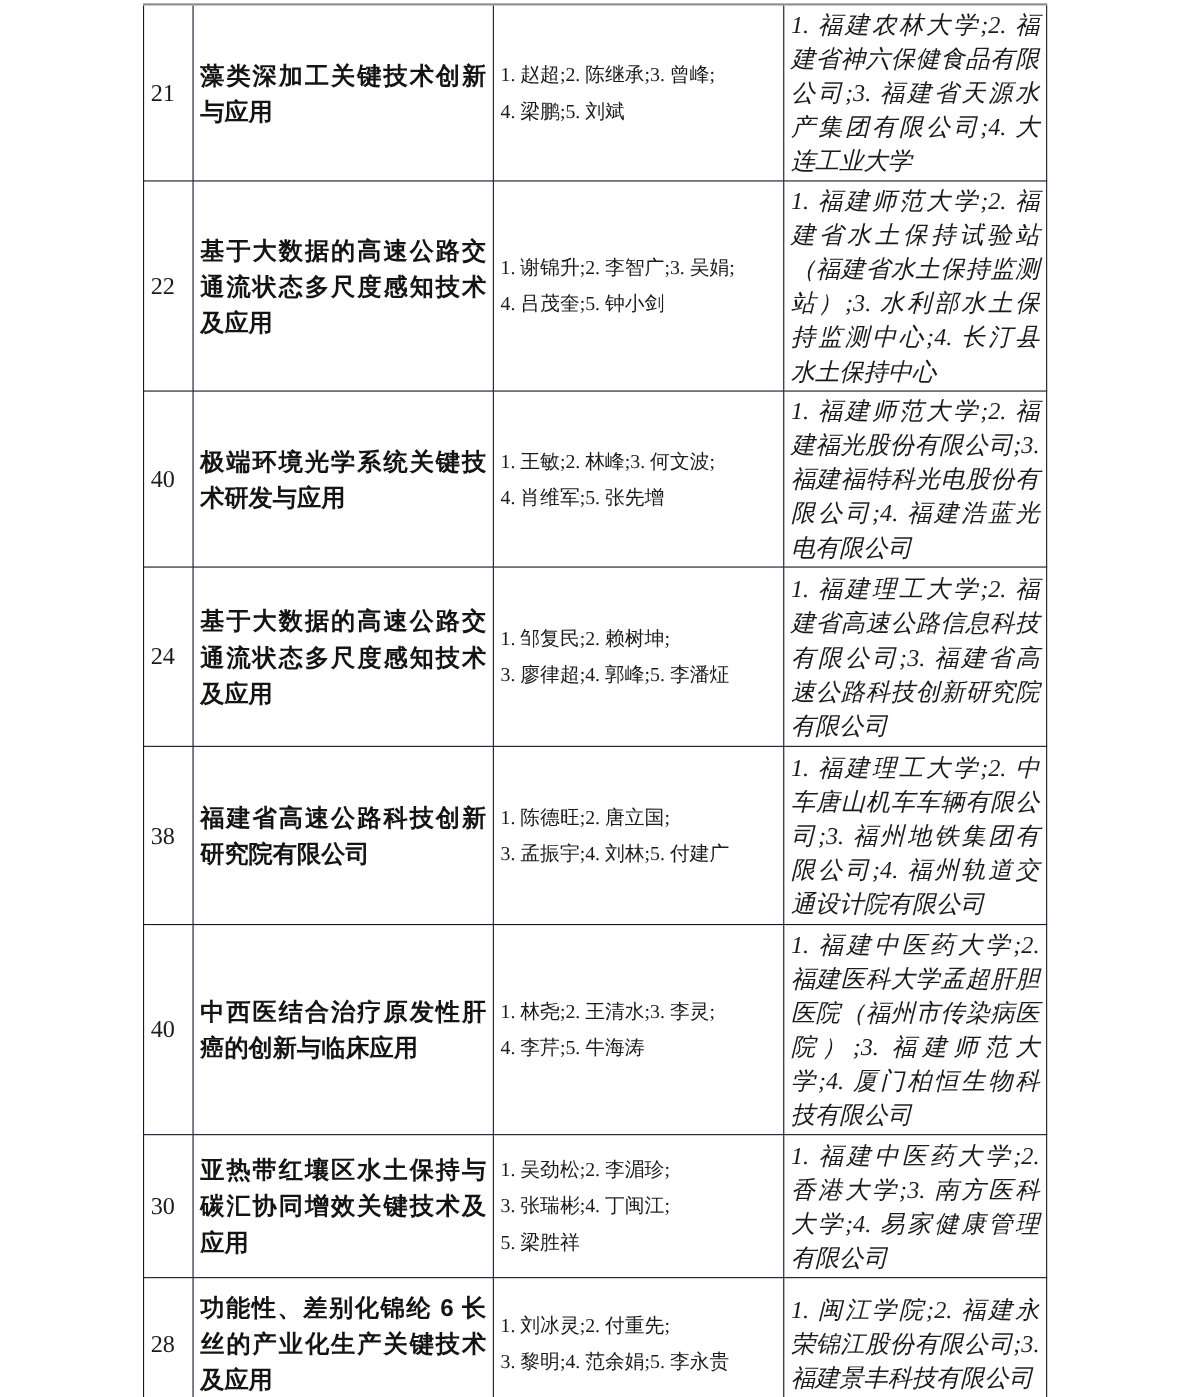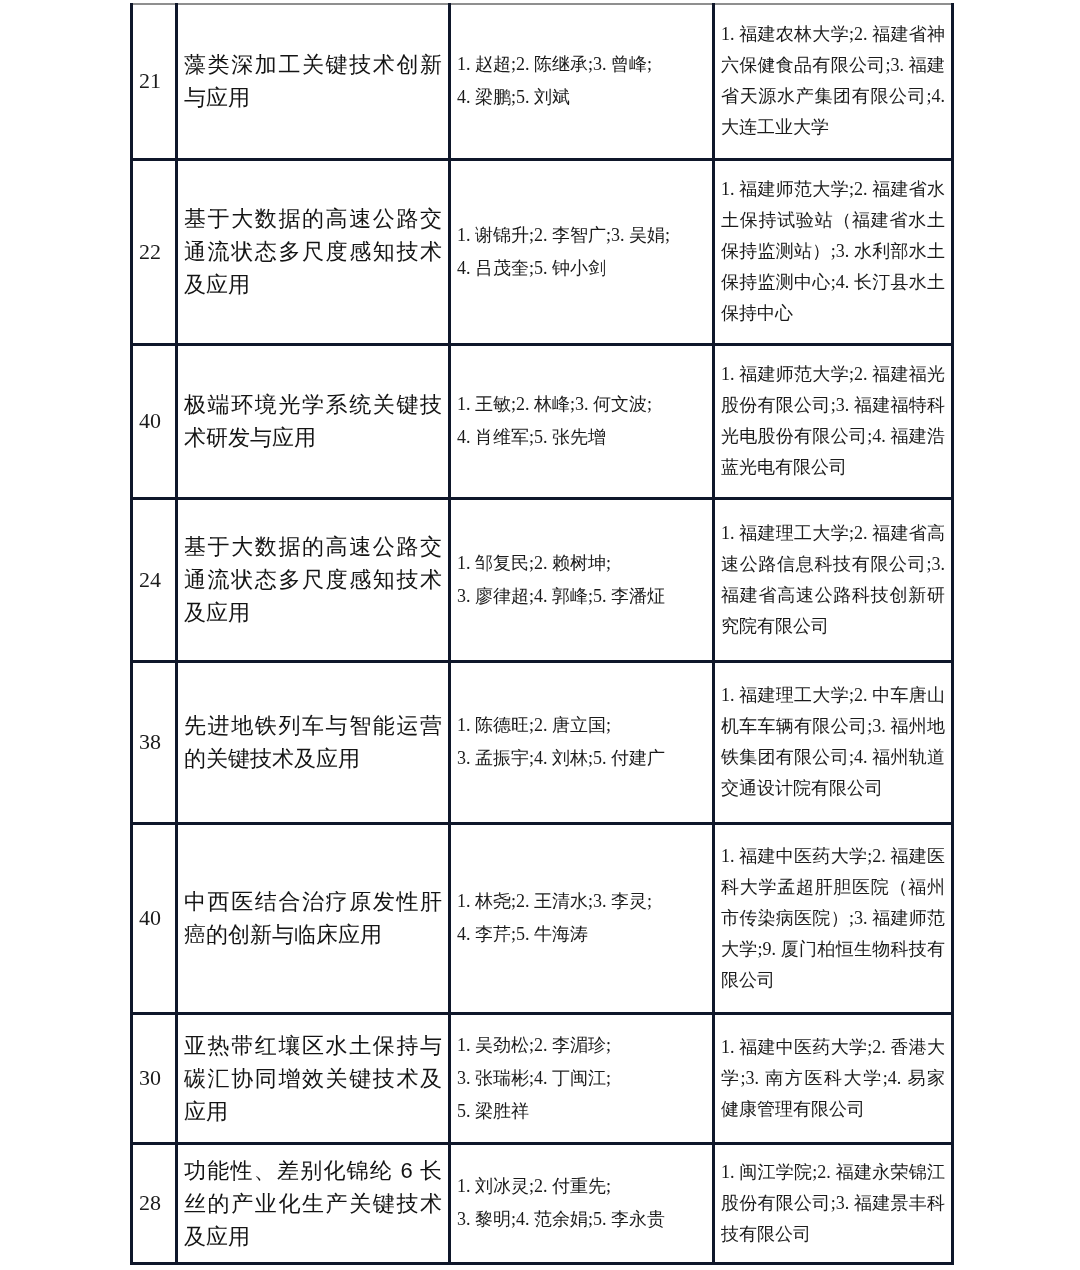--- a/index.html
+++ b/index.html
@@ -23,21 +23,21 @@
     width: 821px;
     border-collapse: collapse;
     table-layout: fixed;
   }
   table.awards col.c1 { width: 45px; }
   table.awards col.c2 { width: 273px; }
   table.awards col.c3 { width: 264px; }
   table.awards col.c4 { width: 239px; }
 
   table.awards td {
-    border: 3px solid #0f172a;
+    border: 1px solid #0f172a;
     vertical-align: middle;
     box-sizing: border-box;
     overflow: hidden;
     padding: 2px 6px;
   }
   table.awards tr:first-child td { border-top: 2px solid #8f8f8f; }
 
   
   tr.r1 { height: 155px; }
   tr.r2 { height: 185px; }
@@ -49,40 +49,41 @@
   tr.r8 { height: 120px; }   
 
   td.c-num {
     text-align: left;
     font-size: 22px;
     padding: 0;
     font-family: "Liberation Serif", "DejaVu Serif", serif;
   }
   td.c-title {
     font-family: "Liberation Sans", "DejaVu Sans", sans-serif;
-    font-weight: 400;
+    font-weight: 700;
     font-size: 22px;
     line-height: 33px;
     text-align: justify;
     padding: 4px 8px;
     color: #141414;
     margin-left: 19px;
   }
   td.c-people {
     font-size: 18px;
     line-height: 33px;
     white-space: pre-line;      
     text-align: justify;
     padding: 2px 4px 2px 6px;
   }
   td.c-orgs {
-    font-size: 18px;
+    font-size: 22px;
     line-height: 31px;
     text-align: justify;
     padding: 2px 7px;
+    font-style: italic;
   }
 </style>
 </head>
 <body>
 
 <div class="page">
   <table class="awards">
     <colgroup>
       <col class="c1">
         <col class="c2">
@@ -118,32 +119,32 @@
     <tr class="r4">
       <td class="c-num">24</td>
       <td class="c-title">基于大数据的高速公路交通流状态多尺度感知技术及应用</td>
       <td class="c-people">1. 邹复民;2. 赖树坤;
 3. 廖律超;4. 郭峰;5. 李潘炡</td>
       <td class="c-orgs">1. 福建理工大学;2. 福建省高速公路信息科技有限公司;3. 福建省高速公路科技创新研究院有限公司</td>
     </tr>
 
     <tr class="r5">
       <td class="c-num">38</td>
-      <td class="c-title">先进地铁列车与智能运营的关键技术及应用</td>
+      <td class="c-title">福建省高速公路科技创新研究院有限公司</td>
       <td class="c-people">1. 陈德旺;2. 唐立国;
 3. 孟振宇;4. 刘林;5. 付建广</td>
       <td class="c-orgs">1. 福建理工大学;2. 中车唐山机车车辆有限公司;3. 福州地铁集团有限公司;4. 福州轨道交通设计院有限公司</td>
     </tr>
 
     <tr class="r6">
       <td class="c-num">40</td>
       <td class="c-title">中西医结合治疗原发性肝癌的创新与临床应用</td>
       <td class="c-people">1. 林尧;2. 王清水;3. 李灵;
 4. 李芹;5. 牛海涛</td>
-      <td class="c-orgs">1. 福建中医药大学;2. 福建医科大学孟超肝胆医院（福州市传染病医院）;3. 福建师范大学;9. 厦门柏恒生物科技有限公司</td>
+      <td class="c-orgs">1. 福建中医药大学;2. 福建医科大学孟超肝胆医院（福州市传染病医院）;3. 福建师范大学;4. 厦门柏恒生物科技有限公司</td>
     </tr>
 
     <tr class="r7">
       <td class="c-num">30</td>
       <td class="c-title">亚热带红壤区水土保持与碳汇协同增效关键技术及应用</td>
       <td class="c-people">1. 吴劲松;2. 李湄珍;
 3. 张瑞彬;4. 丁闽江;
 5. 梁胜祥</td>
       <td class="c-orgs">1. 福建中医药大学;2. 香港大学;3. 南方医科大学;4. 易家健康管理有限公司</td>
     </tr>

